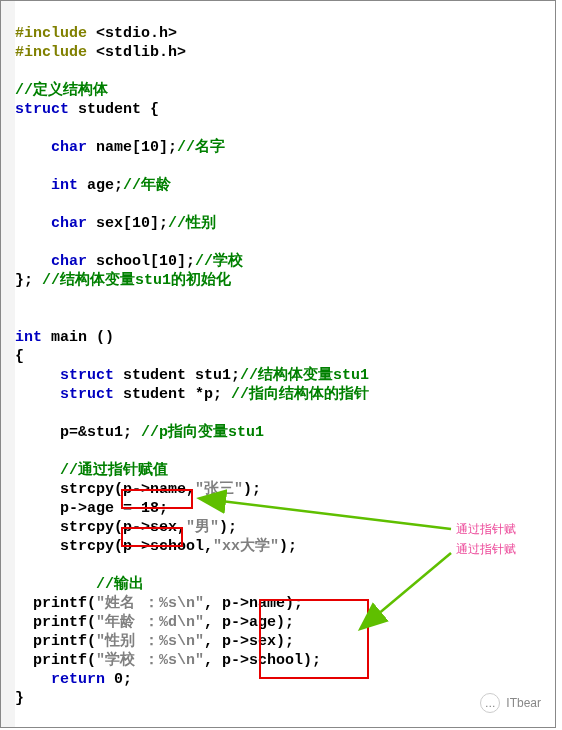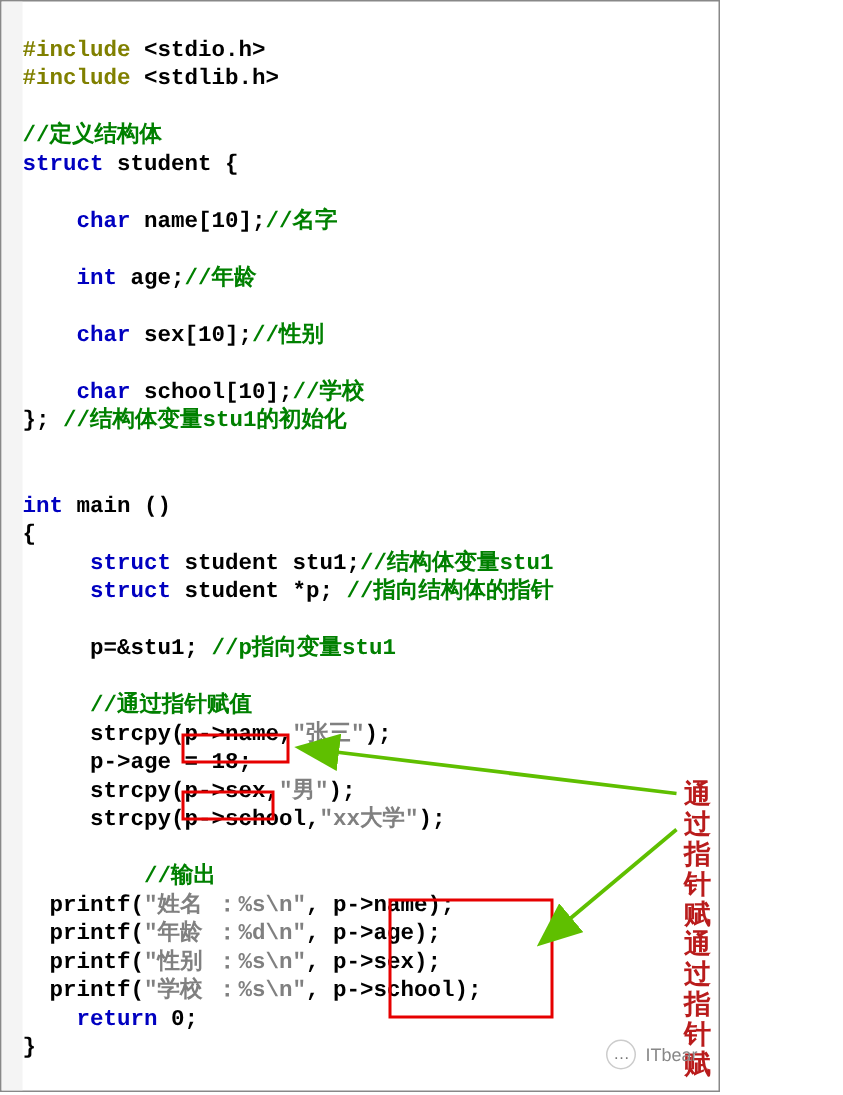--- a/index.html
+++ b/index.html
@@ -6,21 +6,21 @@
     margin: 0;
     padding: 0;
     background: #fff;
     font-family: "Courier New", Consolas, monospace;
     font-size: 15px;
     line-height: 19px;
     position: relative;
   }
   .editor {
     border: 1px solid #888;
-    width: 480px;
+    width: 556px;
     height: 728px;
     box-sizing: border-box;
     padding: 4px 0 0 0;
     position: relative;
     overflow: hidden;
   }
   .gutter {
     position: absolute;
     left: 0;
     top: 0;
@@ -45,24 +45,24 @@
   
   .hl {
     position: absolute;
     border: 2px solid #e60000;
     box-sizing: border-box;
     pointer-events: none;
   }
   
   .ann {
     position: absolute;
-    color: #b91c1c;
+    color: #ec4899;
     font-family: "Microsoft YaHei", sans-serif;
-    font-size: 18px;
-    font-weight: bold;
+    font-size: 12px;
+    font-weight: normal;
     line-height: 20px;
   }
   
   .arrows {
     position: absolute;
     left: 0; top: 0; right: 0; bottom: 0;
     pointer-events: none;
   }
   .watermark {
     position: absolute;

